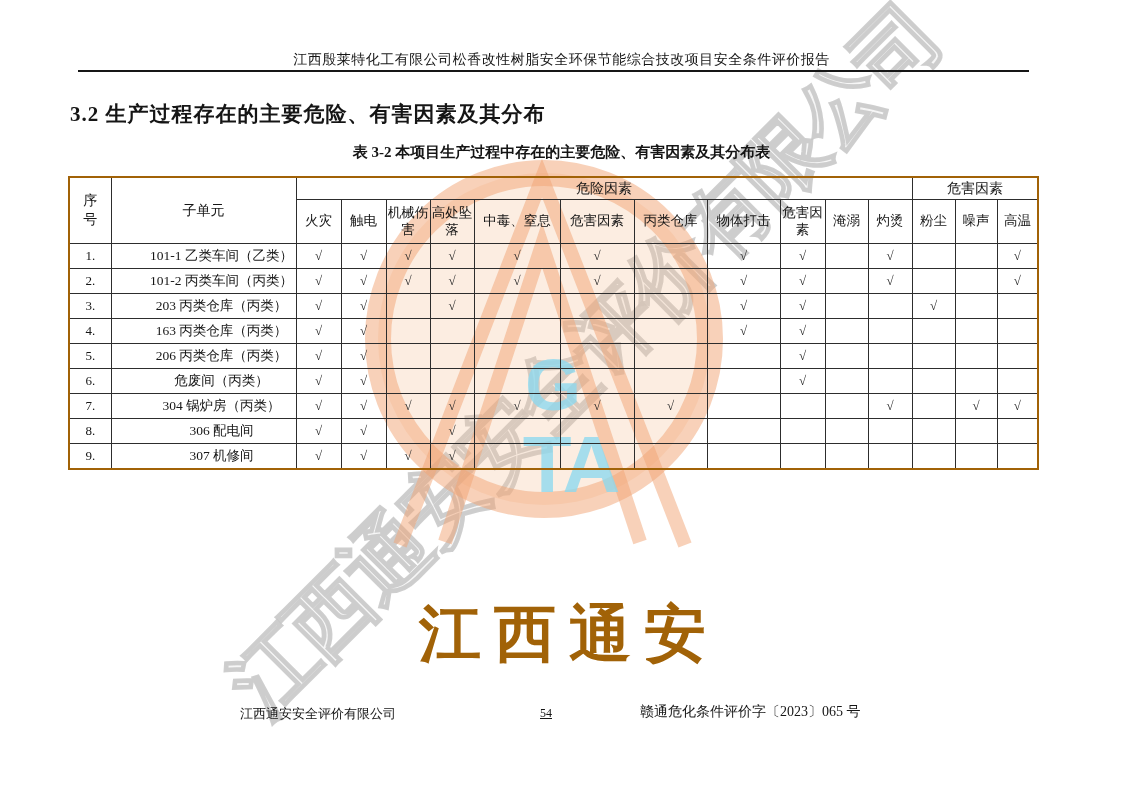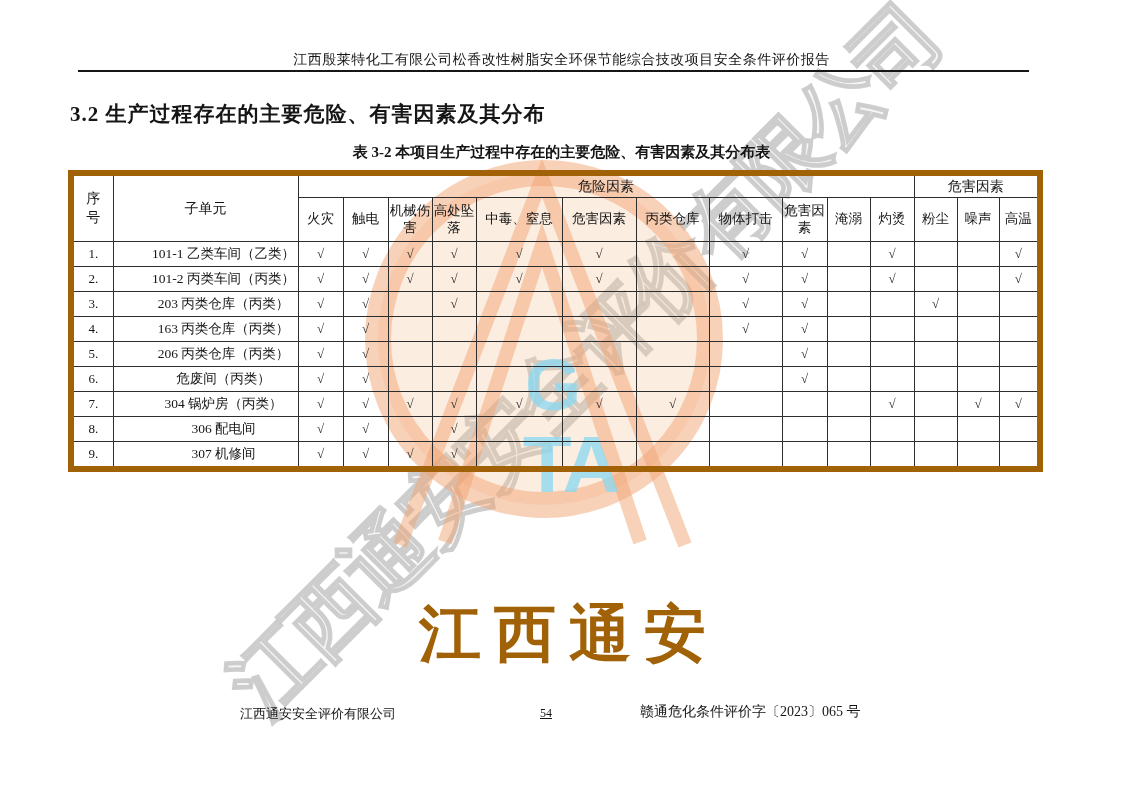--- a/index.html
+++ b/index.html
@@ -29,22 +29,22 @@
   
   .doc-header{position:absolute;top:51px;left:0;width:100%;text-align:center;
     font-size:14px;font-weight:400;letter-spacing:0.5px;}
   .doc-rule{position:absolute;top:70px;left:78px;width:951px;height:2px;background:#161616;}
   .sec-heading{position:absolute;top:100px;left:70px;font-size:21px;font-weight:700;letter-spacing:1px;}
   .tbl-caption{position:absolute;top:143px;left:0;width:100%;text-align:center;
     font-size:15px;font-weight:700;}
 
   
   .risk-table{
-    position:absolute;top:170px;left:68px;width:969px;
-    border-collapse:collapse;table-layout:fixed;border:6px solid #a16207;
+    position:absolute;top:176px;left:68px;width:969px;
+    border-collapse:collapse;table-layout:fixed;border:2px solid #a16207;
   }
   .risk-table th,.risk-table td{
     border:1px solid #2d2d2d;text-align:center;vertical-align:middle;
     padding:0;font-weight:400;overflow:hidden;
   }
   .risk-table thead tr.group-row th{height:21px;font-size:14px;}
   .risk-table thead tr.sub-row th{height:43px;font-size:13.5px;line-height:1.25;}
   .risk-table th.h-index{padding:0 8px;line-height:1.3;}
   .risk-table tbody td{height:24px;font-size:13px;}
   .risk-table td.c-name{font-size:13.5px;padding-left:36px;}

